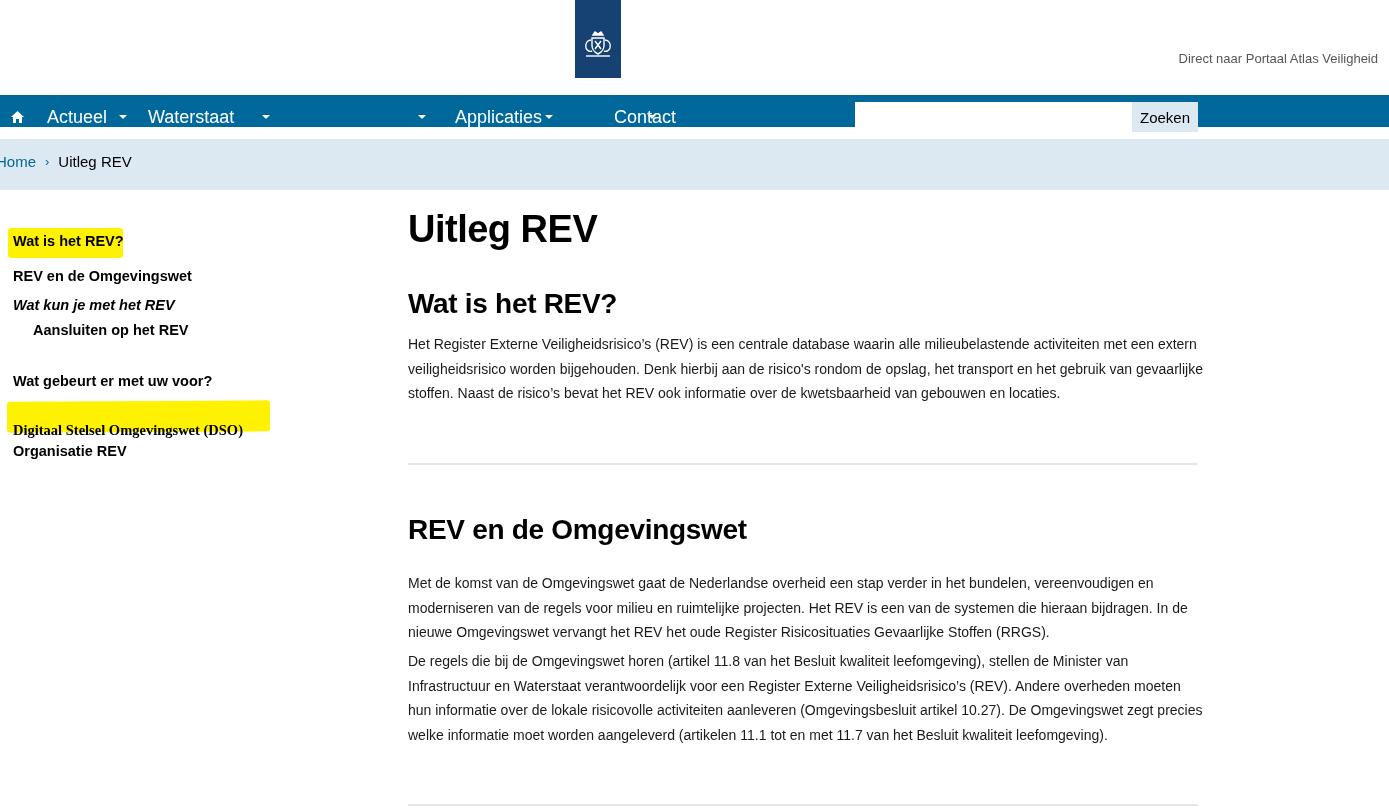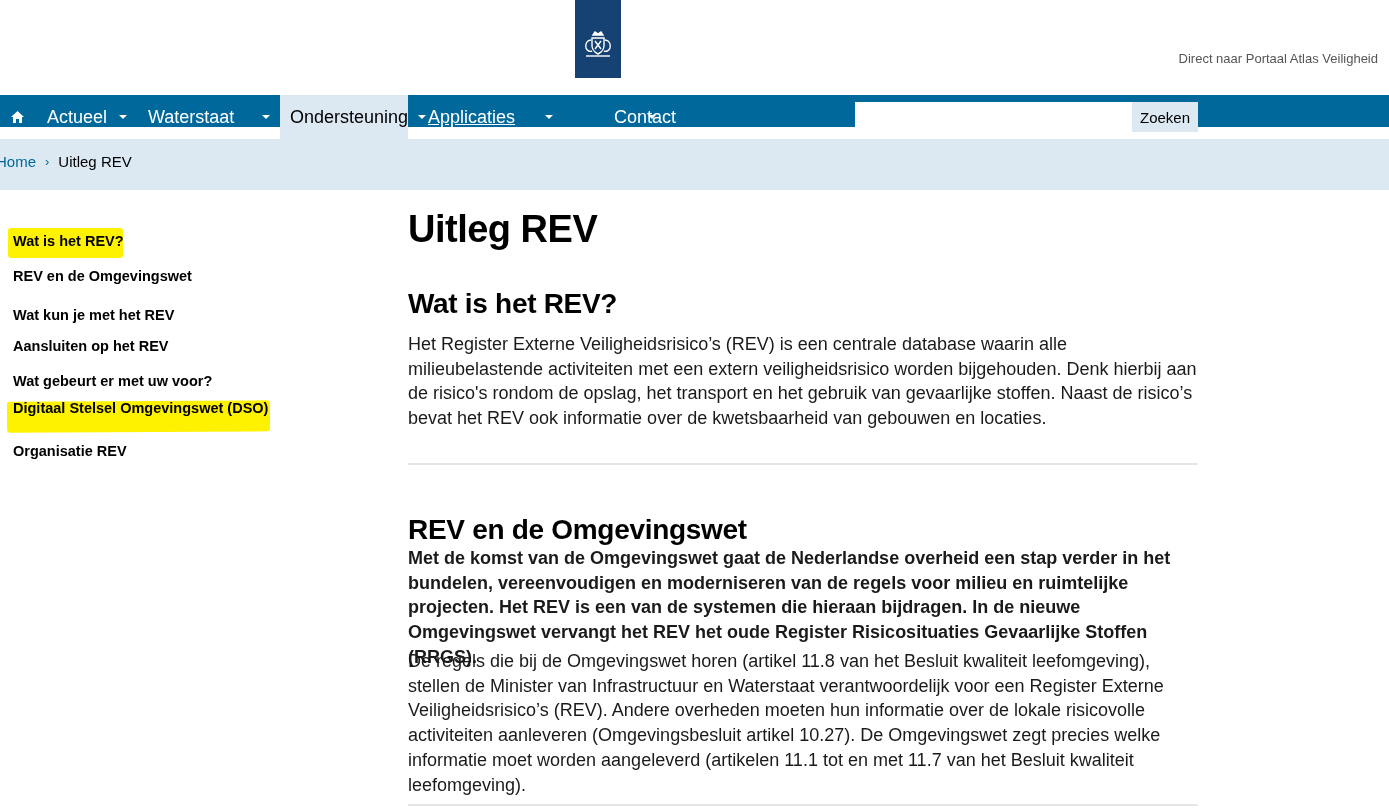--- a/index.html
+++ b/index.html
@@ -27,21 +27,21 @@
     .breadcrumb .sep { color: #01689b; margin: 0 9px; font-size: 13px; }
     .breadcrumb .current { color: #000; }
 
     .sidebar { position: absolute; left: 0; top: 225px; width: 300px; }
     .side-item { position: absolute; left: 13px; font-size: 14.5px; font-weight: bold; color: #000; text-decoration: none; white-space: nowrap; }
     .hl { position: absolute; background: #fff200; border-radius: 3px; }
 
     .main { position: absolute; left: 408px; top: 200px; width: 790px; }
     .page-title { position: absolute; left: 0; top: 8px; font-size: 38px; font-weight: bold; white-space: nowrap; letter-spacing: -0.5px; }
     .h2 { position: absolute; left: 0; font-size: 28px; font-weight: bold; white-space: nowrap; letter-spacing: -0.3px; }
-    .para { position: absolute; left: 0; width: 795px; font-size: 18px; line-height: 24.7px; color: #1a1a1a; }
+    .para { position: absolute; left: 0; width: 795px; font-size: 14px; line-height: 24.7px; color: #1a1a1a; }
     .rule { position: absolute; left: 0; width: 790px; height: 2px; background: #e6e6e6; }
   </style>
 </head>
 <body>
 
 <div class="topbar">
   <a class="logo" title="Rijksoverheid logo">
     <svg viewBox="0 0 40 40">
       <g fill="none" stroke="#fff" stroke-width="1.4">
         <path d="M15 9 l2 -3 l3 2 l3 -2 l2 3 z" fill="#fff"></path>
@@ -59,54 +59,53 @@
 <div class="navbar">
   <a class="nav-home">
     <svg viewBox="0 0 15 14">
         <path d="M7.5 1 L1 7 H3 V13 H6 V9 H9 V13 H12 V7 H14 Z" fill="#fff"></path>
       </svg>
   </a>
   <a class="nav-item" style="left:47px;">Actueel</a>
   <span class="caret" style="left:109px;"></span>
   <a class="nav-item" style="left:148px;">Waterstaat</a>
   <span class="caret" style="left:252px;"></span>
-  <a class="nav-item active" style="left:280px; width:128px; padding-left:10px;">Ondersteuning</a>
   <span class="caret" style="left:408px;"></span>
-  <a class="nav-item" style="left:428px;text-decoration:underline;">Applicaties</a>
+  <a class="nav-item" style="left:455px;">Applicaties</a>
   <span class="caret" style="left:535px;"></span>
   <a class="nav-item" style="left:574px;margin-left:40px;">Contact</a>
   <span class="caret" style="left:638px;"></span>
 </div>
 <input class="search-input" type="text" placeholder="" style="">
 <button class="search-button">Zoeken</button>
 
 <div class="breadcrumb-bar">
   <div class="breadcrumb">
     <a>Home</a>
     <span class="sep">›</span>
     <span class="current">Uitleg REV</span>
   </div>
 </div>
 
 <div class="sidebar">
   <div class="hl" style="left:8px; top:3px; width:115px; height:30px;"></div>
   <div class="hl" style="left:7px; top:176px; width:263px; height:31px; transform:rotate(-0.3deg);"></div>
   <a class="side-item" style="top:8px;">Wat is het REV?</a>
   <a class="side-item" style="top:43px;">REV en de Omgevingswet</a>
-  <a class="side-item" style="top:82px;">Wat kun je met het REV</a>
-  <a class="side-item" style="top:113px;">Aansluiten op het REV</a>
+  <a class="side-item" style="top:72px;font-style:italic;">Wat kun je met het REV</a>
+  <a class="side-item" style="top:97px;margin-left:20px;">Aansluiten op het REV</a>
   <a class="side-item" style="top:148px;">Wat gebeurt er met uw voor?</a>
-  <a class="side-item" style="top:175px;">Digitaal Stelsel Omgevingswet (DSO)</a>
+  <a class="side-item" style="top:197px;font-family:Liberation Serif, serif;">Digitaal Stelsel Omgevingswet (DSO)</a>
   <a class="side-item" style="top:218px;text-align:right;">Organisatie REV</a>
 </div>
 
 <div class="main">
   <h1 class="page-title">Uitleg REV</h1>
 
   <h2 class="h2" style="top:88px;">Wat is het REV?</h2>
   <p class="para" style="top:132px;">Het Register Externe Veiligheidsrisico’s (REV) is een centrale database waarin alle milieubelastende activiteiten met een extern veiligheidsrisico worden bijgehouden. Denk hierbij aan de risico's rondom de opslag, het transport en het gebruik van gevaarlijke stoffen. Naast de risico’s bevat het REV ook informatie over de kwetsbaarheid van gebouwen en locaties.</p>
   <div class="rule" style="top:263px;"></div>
 
   <h2 class="h2" style="top:314px;">REV en de Omgevingswet</h2>
-  <p class="para" style="top:346px;font-weight:bold;">Met de komst van de Omgevingswet gaat de Nederlandse overheid een stap verder in het bundelen, vereenvoudigen en moderniseren van de regels voor milieu en ruimtelijke projecten. Het REV is een van de systemen die hieraan bijdragen. In de nieuwe Omgevingswet vervangt het REV het oude Register Risicosituaties Gevaarlijke Stoffen (RRGS).</p>
+  <p class="para" style="top:371px;">Met de komst van de Omgevingswet gaat de Nederlandse overheid een stap verder in het bundelen, vereenvoudigen en moderniseren van de regels voor milieu en ruimtelijke projecten. Het REV is een van de systemen die hieraan bijdragen. In de nieuwe Omgevingswet vervangt het REV het oude Register Risicosituaties Gevaarlijke Stoffen (RRGS).</p>
   <p class="para" style="top:449px;">De regels die bij de Omgevingswet horen (artikel 11.8 van het Besluit kwaliteit leefomgeving), stellen de Minister van Infrastructuur en Waterstaat verantwoordelijk voor een Register Externe Veiligheidsrisico’s (REV). Andere overheden moeten hun informatie over de lokale risicovolle activiteiten aanleveren (Omgevingsbesluit artikel 10.27). De Omgevingswet zegt precies welke informatie moet worden aangeleverd (artikelen 11.1 tot en met 11.7 van het Besluit kwaliteit leefomgeving).</p>
   <div class="rule" style="top:604px;"></div>
 </div>
 
 </body></html>

